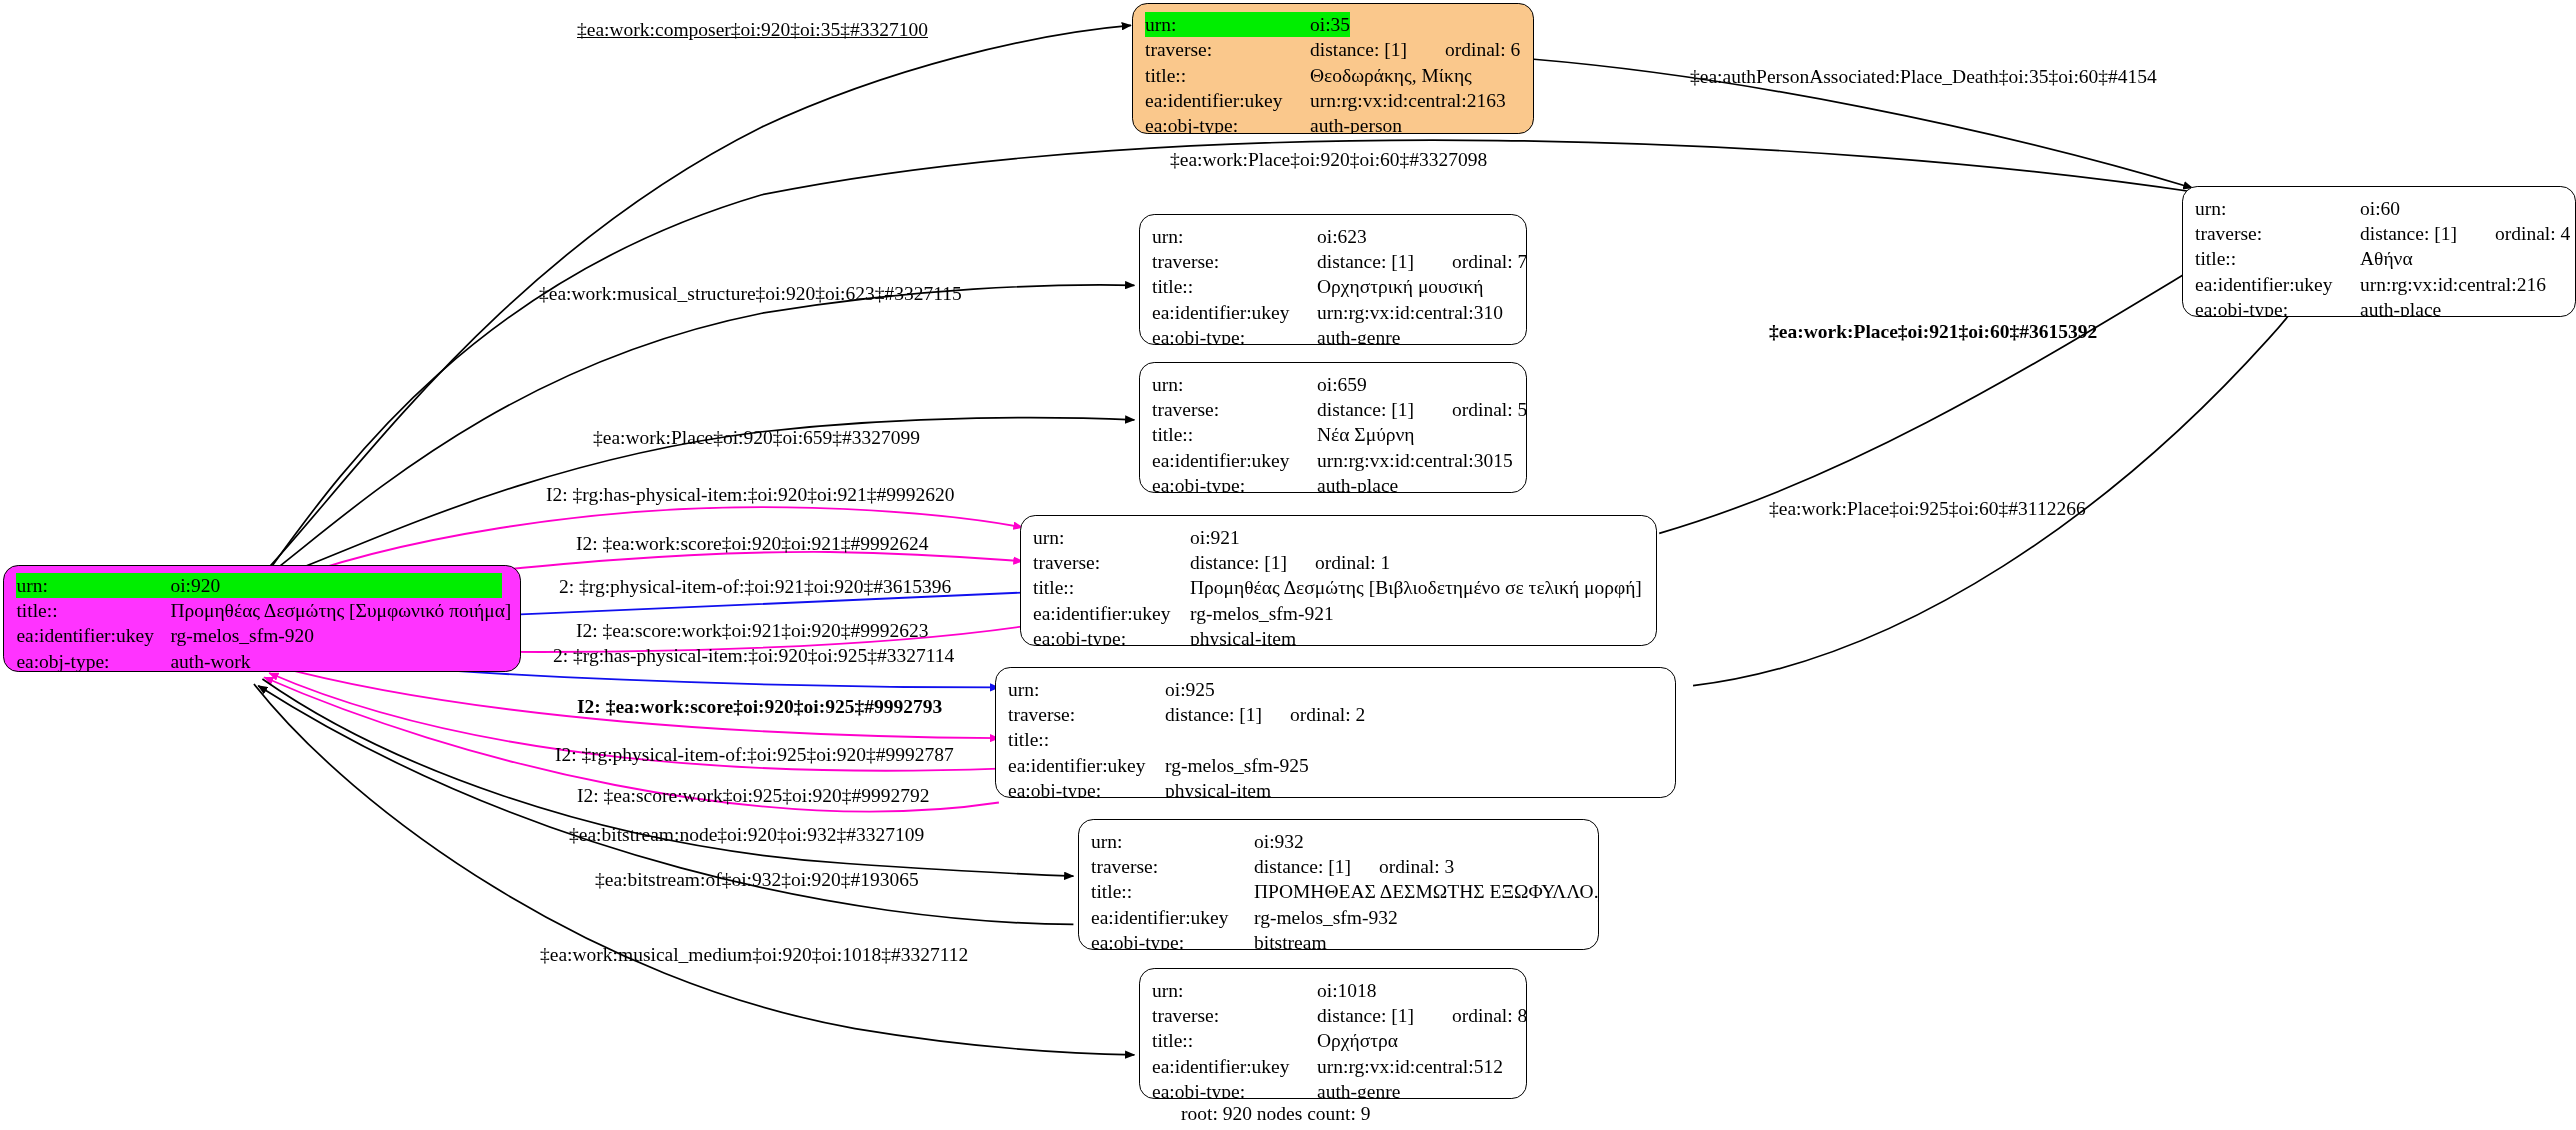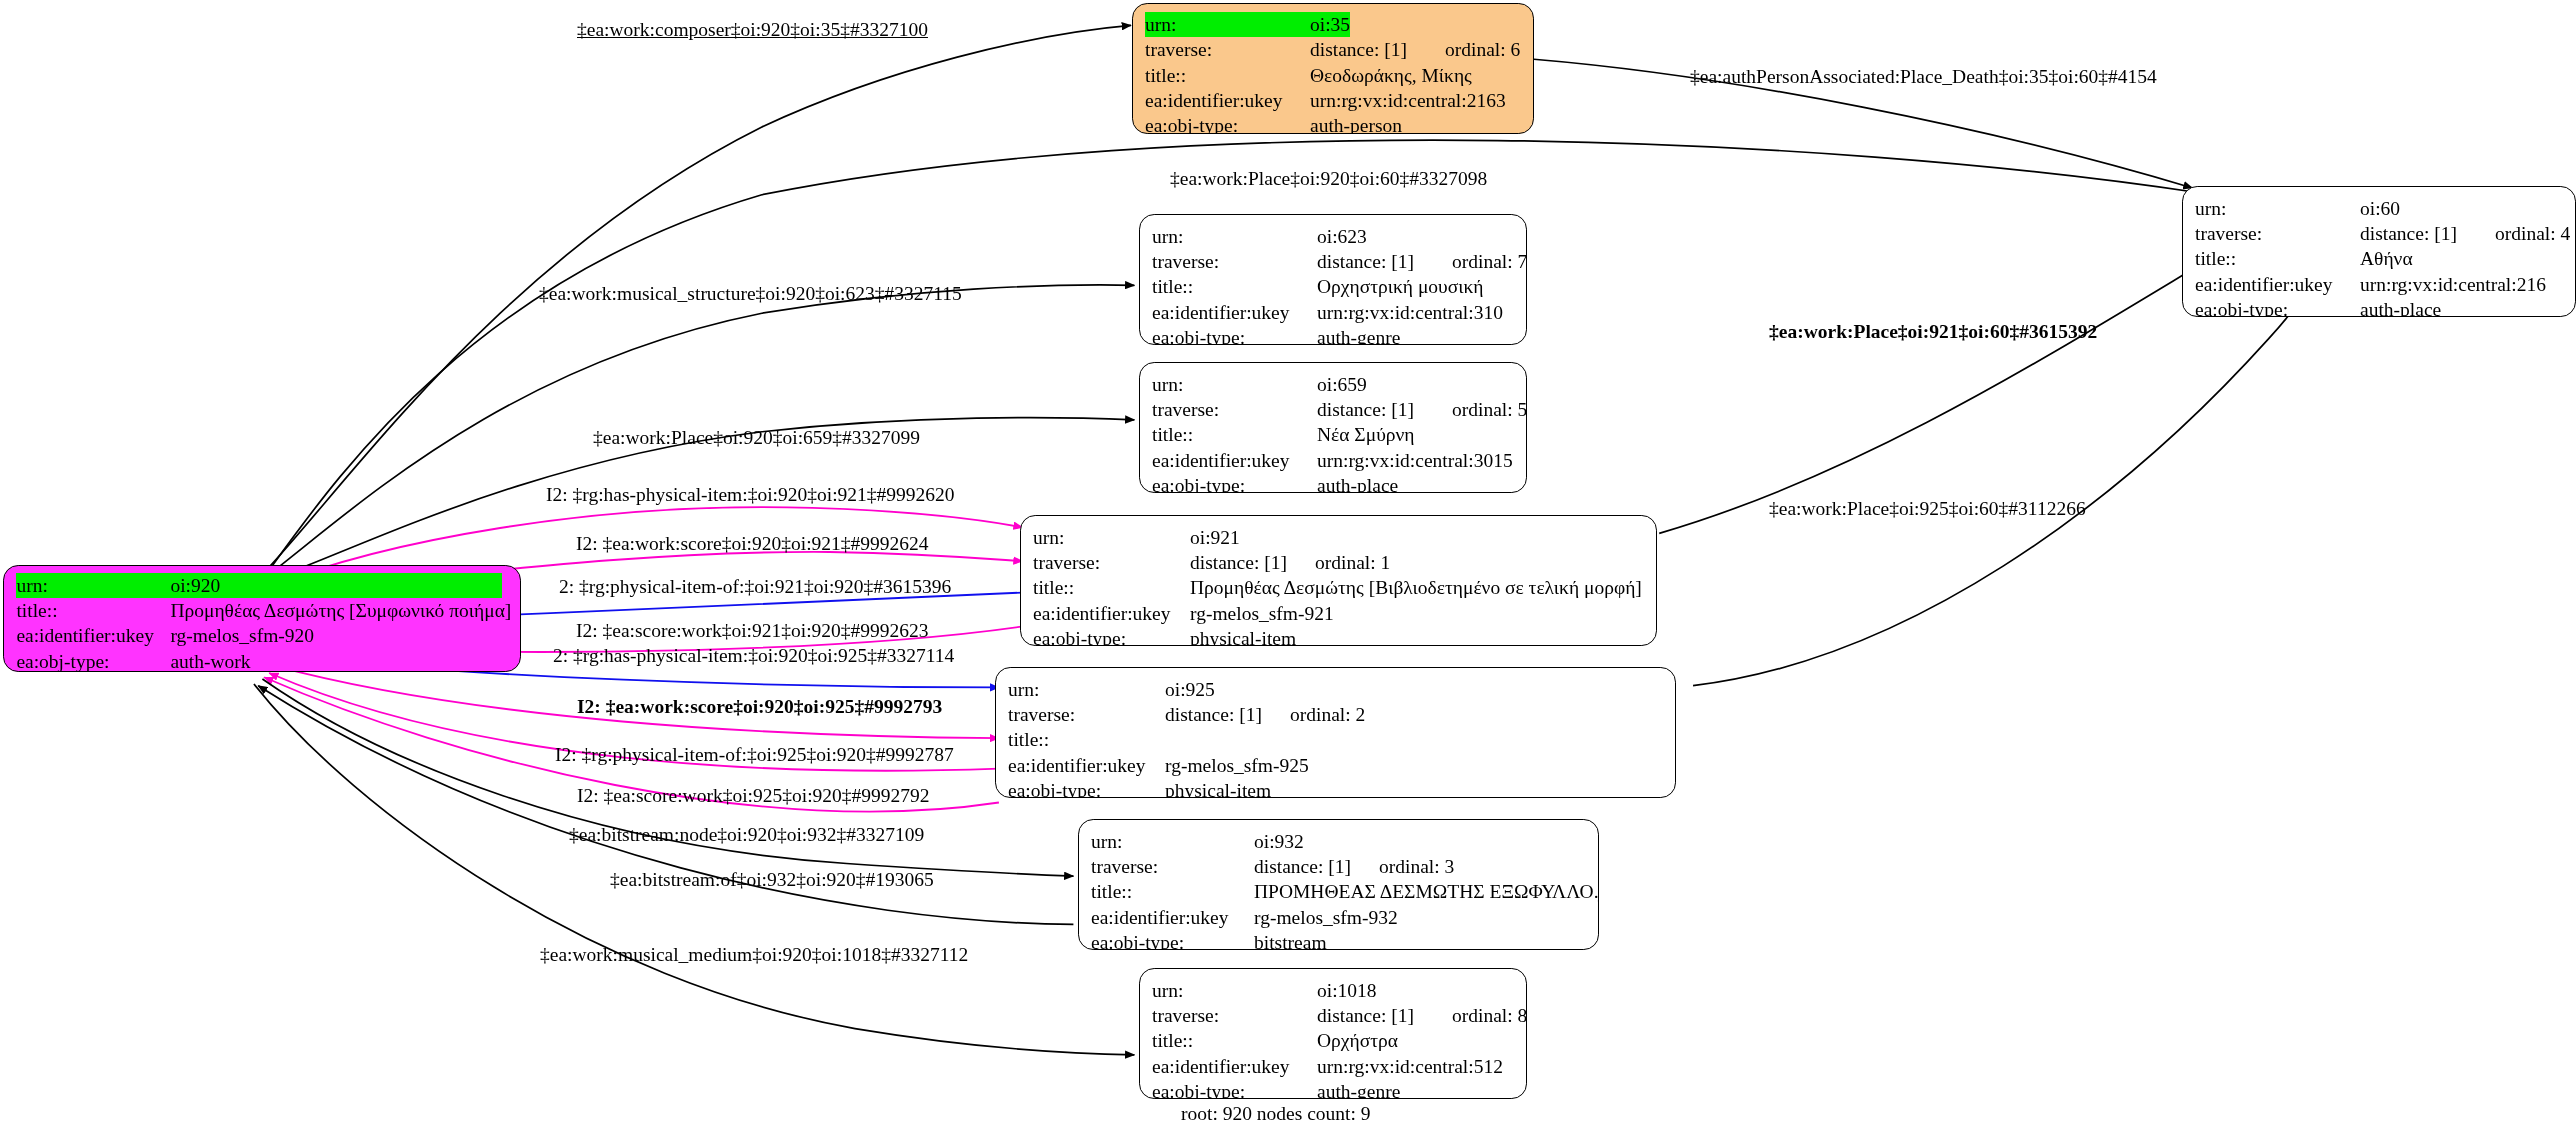--- a/index.html
+++ b/index.html
@@ -335,21 +335,21 @@
     <div class="row">
       <span class="k" style="width:165px">ea:obj-type:</span>
       <span class="v">auth-genre</span>
     </div>
   </div>
 
   <div class="edge-label" style="left:577px; top:20px;text-decoration:underline;">‡ea:work:composer‡oi:920‡oi:35‡#3327100</div>
 
   <div class="edge-label" style="left:1690px; top:67px;">‡ea:authPersonAssociated:Place_Death‡oi:35‡oi:60‡#4154</div>
 
-  <div class="edge-label" style="left:1170px; top:169px;">‡ea:work:Place‡oi:920‡oi:60‡#3327098</div>
+  <div class="edge-label" style="left:1170px; top:150px;">‡ea:work:Place‡oi:920‡oi:60‡#3327098</div>
 
   <div class="edge-label" style="left:539px; top:284px;">‡ea:work:musical_structure‡oi:920‡oi:623‡#3327115</div>
 
   <div class="edge-label" style="left:593px; top:405px;margin-top:23px;">‡ea:work:Place‡oi:920‡oi:659‡#3327099</div>
 
   <div class="edge-label" style="left:546px; top:485px;">I2: ‡rg:has-physical-item:‡oi:920‡oi:921‡#9992620</div>
 
   <div class="edge-label" style="left:576px; top:534px;">I2: ‡ea:work:score‡oi:920‡oi:921‡#9992624</div>
 
   <div class="edge-label" style="left:559px; top:577px;">2: ‡rg:physical-item-of:‡oi:921‡oi:920‡#3615396</div>
@@ -359,21 +359,21 @@
   <div class="edge-label" style="left:553px; top:646px;">2: ‡rg:has-physical-item:‡oi:920‡oi:925‡#3327114</div>
 
   <div class="edge-label" style="left:577px; top:697px;font-weight:bold;">I2: ‡ea:work:score‡oi:920‡oi:925‡#9992793</div>
 
   <div class="edge-label" style="left:555px; top:745px;">I2: ‡rg:physical-item-of:‡oi:925‡oi:920‡#9992787</div>
 
   <div class="edge-label" style="left:577px; top:786px;">I2: ‡ea:score:work‡oi:925‡oi:920‡#9992792</div>
 
   <div class="edge-label" style="left:569px; top:825px;">‡ea:bitstream:node‡oi:920‡oi:932‡#3327109</div>
 
-  <div class="edge-label" style="left:610px; top:870px;">‡ea:bitstream:of‡oi:932‡oi:920‡#193065</div>
+  <div class="edge-label" style="left:595px; top:870px;">‡ea:bitstream:of‡oi:932‡oi:920‡#193065</div>
 
   <div class="edge-label" style="left:540px; top:945px;">‡ea:work:musical_medium‡oi:920‡oi:1018‡#3327112</div>
 
   <div class="edge-label" style="left:1769px; top:322px;font-weight:bold;">‡ea:work:Place‡oi:921‡oi:60‡#3615392</div>
 
   <div class="edge-label" style="left:1769px; top:499px;">‡ea:work:Place‡oi:925‡oi:60‡#3112266</div>
 
   <div class="footer" style="left:1181px; top:1103px;">root: 920 nodes count: 9</div>
 
 </div>

